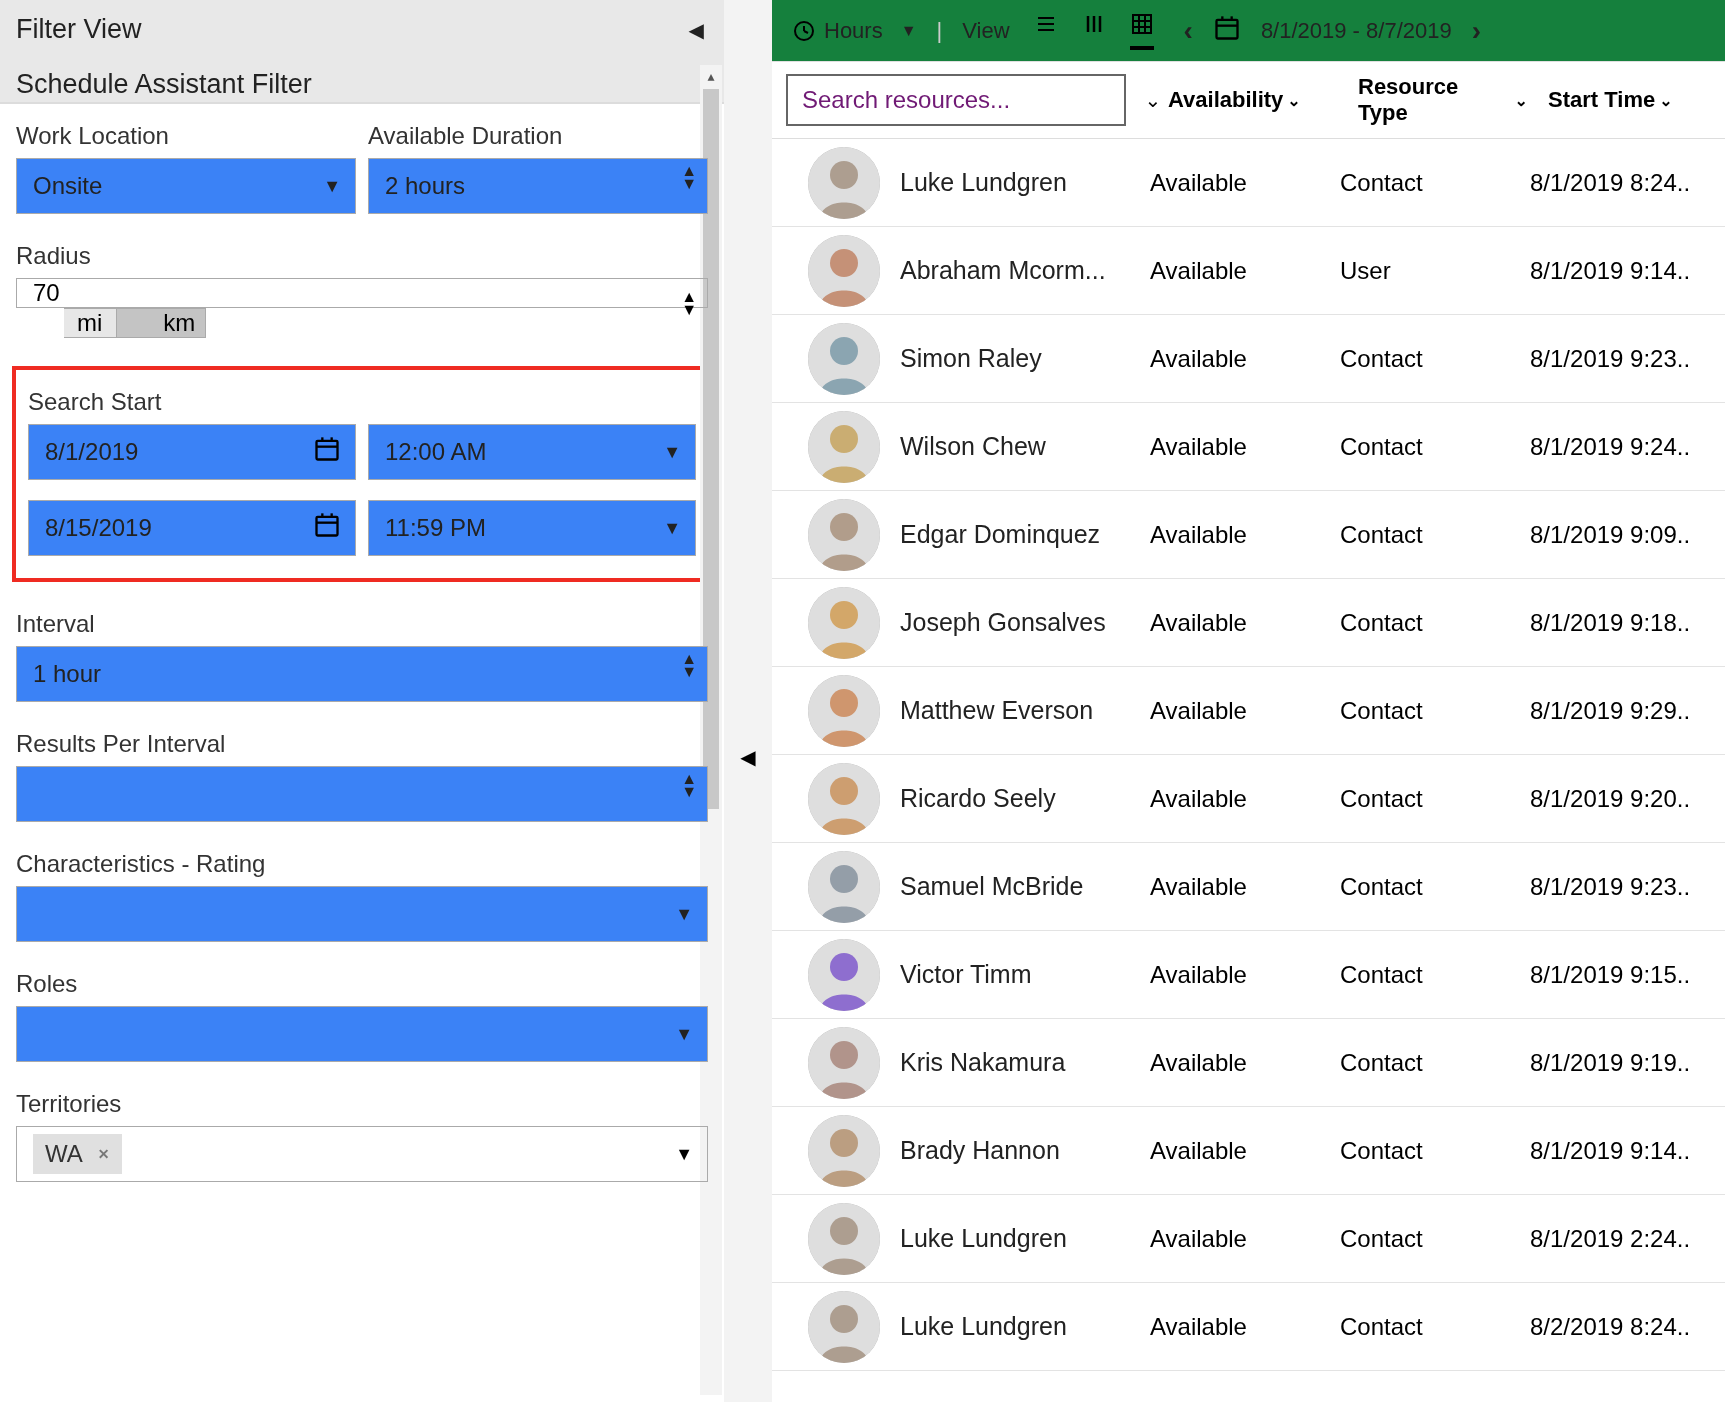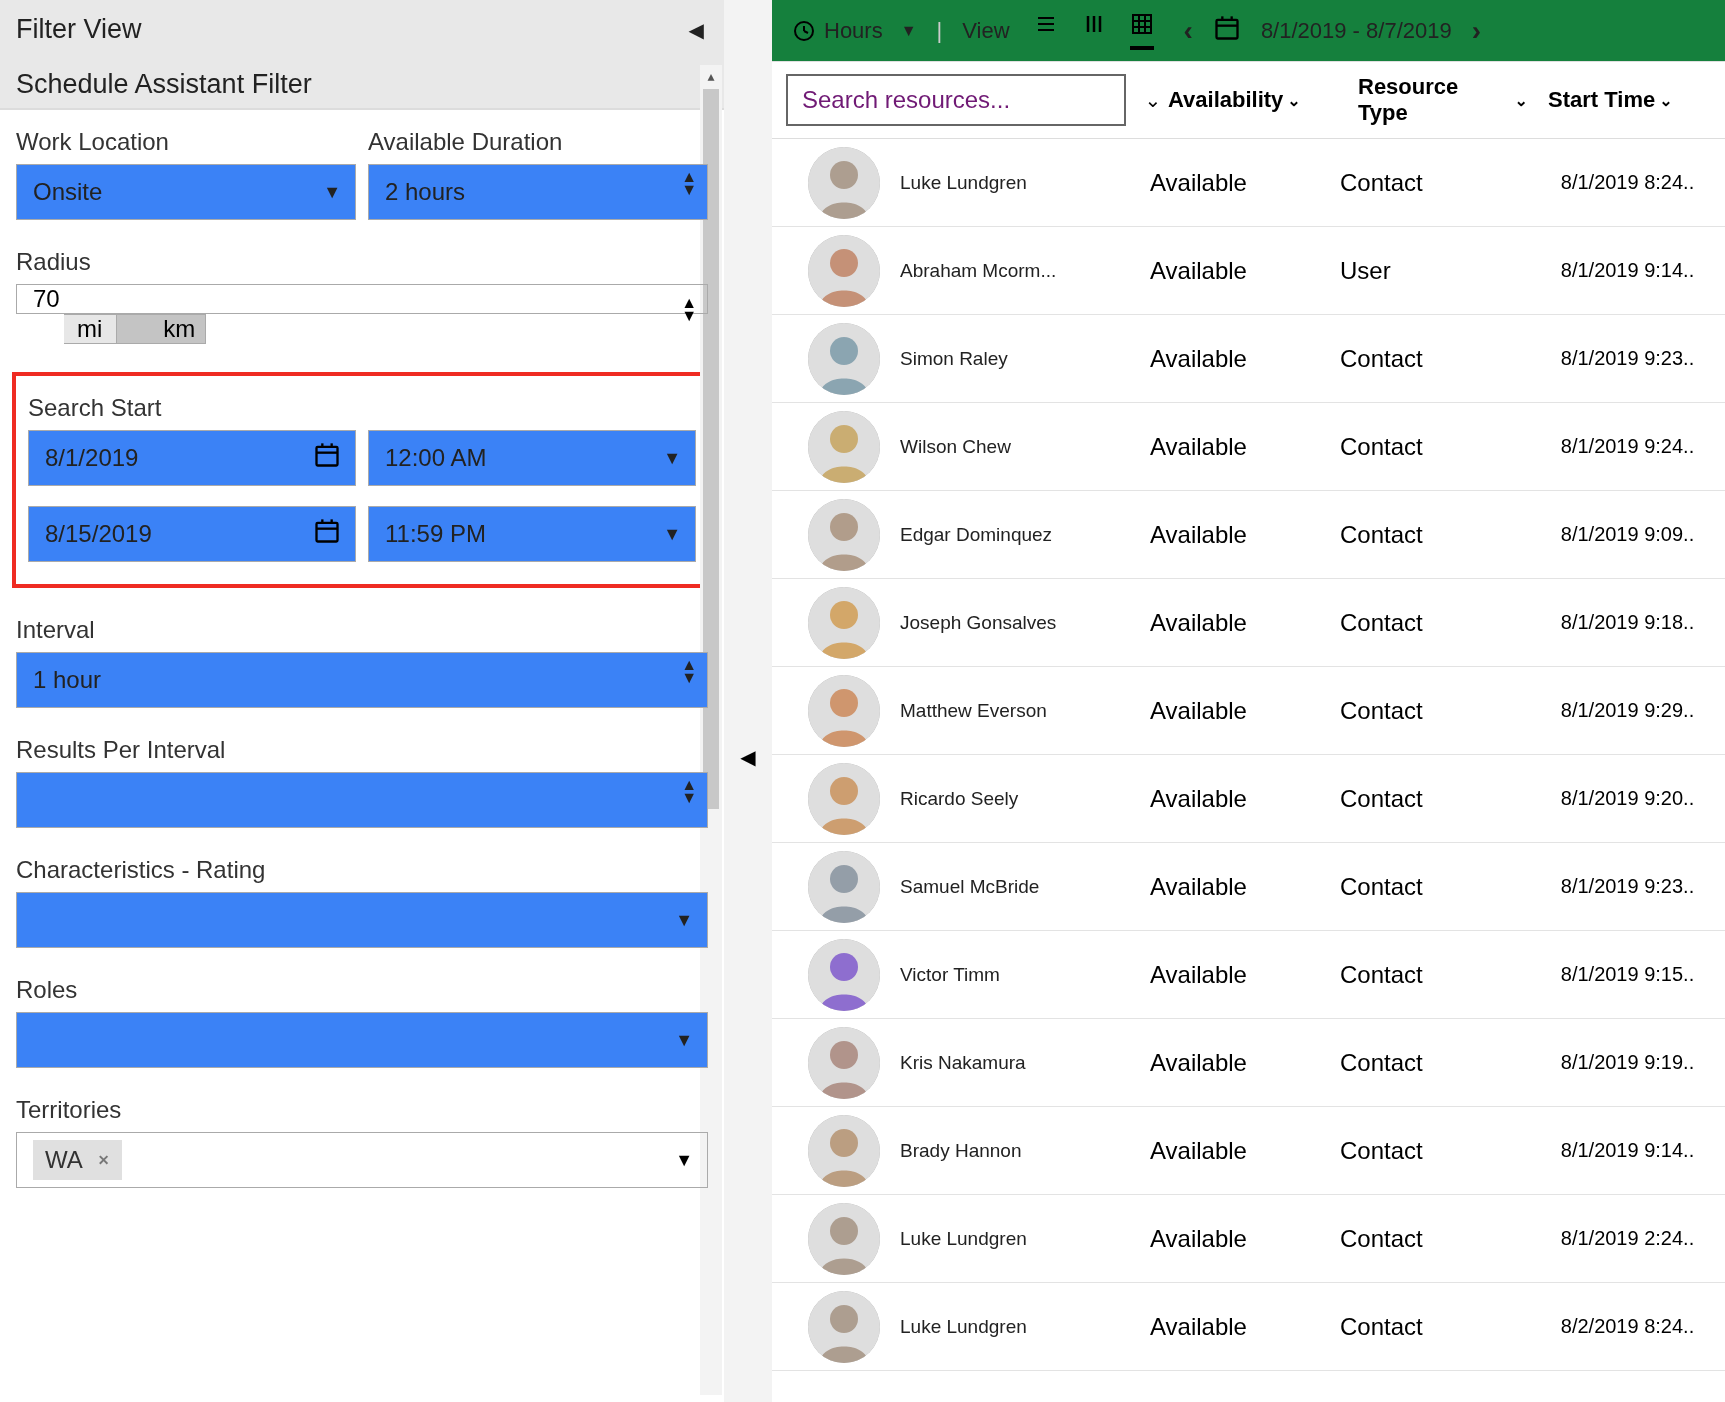--- a/index.html
+++ b/index.html
@@ -2,21 +2,21 @@
 <html><head>
 <meta charset="utf-8">
 <style>
   * { box-sizing: border-box; margin: 0; padding: 0; font-family: "Segoe UI", Arial, sans-serif; }
   body { background: #fff; width: 1725px; height: 1402px; overflow: hidden; display: flex; }
 
   
   .left-panel { width: 724px; background: #fff; position: relative; }
   .panel-header { background: #e8e8e8; padding: 14px 16px; font-size: 27px; color: #222; position: relative; font-weight: 400; }
   .panel-header .collapse-tri { position: absolute; right: 20px; top: 18px; font-size: 20px; }
-  .panel-sub  { background: #e8e8e8; padding: 10px 16px 8px; font-size: 27px; color: #222; border-bottom: 2px solid #dcdcdc; font-weight: 400;}
+  .panel-sub  { background: #e8e8e8; padding: 10px 16px 2px; font-size: 27px; color: #222; border-bottom: 2px solid #dcdcdc; font-weight: 400;}
   .form-area { padding: 18px 16px 0 16px; }
   .lbl { font-size: 24px; color: #333; margin-bottom: 8px; display: block; font-weight: 400; }
   .field-row { display: flex; gap: 12px; margin-bottom: 28px; }
   .ctrl { position: relative; border: 1.5px solid #aaa; background: #3b82f6; height: 56px; display: flex; align-items: center; padding: 0 16px; font-size: 24px; color: #222; flex: 1; }
   .caret-down { position: absolute; right: 14px; top: 50%; transform: translateY(-50%); font-size: 18px; }
   .spinner { position: absolute; right: 10px; top: 6px; line-height: 0.8; font-size: 16px; display:flex; flex-direction:column;}
   .calendar-icon { position:absolute; right:14px; top:50%; transform:translateY(-50%); }
 
   .radius-wrap { display:flex; gap:0; margin-bottom: 28px; flex-direction: column;}
   .radius-num { flex:1; border:1.5px solid #aaa; height:56px; position:relative; display:flex; align-items:center; padding:0 16px; font-size:24px; }
@@ -51,24 +51,24 @@
   .search-box { width:340px; height:52px; border:2.5px solid #666; padding:0 14px; font-size:24px; color:#701a75; display:flex; align-items:center; margin-right:12px;}
   .filter-icon-cell { width:30px; text-align:center; font-size:20px;}
   .col-head { font-weight:400; display:flex; align-items:center; gap:4px; padding-right:20px;}
   .col-head.bold { font-weight:700;}
   .chev { font-size:16px; }
 
   .rows { }
   .res-row { display:flex; align-items:center; border-bottom:1px solid #e3e3e3; height:88px;}
   .avatar { width:72px; height:72px; border-radius:50%; margin:0 20px 0 36px; background:#bbb; display:flex; align-items:center; justify-content:center; color:#fff; font-size:24px; overflow:hidden; flex-shrink:0;}
   .avatar svg { width:100%; height:100%; }
-  .name-col { width:250px; font-size:19px; color:#222; padding-right:10px; white-space:nowrap; overflow:hidden; text-overflow:ellipsis;}
+  .name-col { width:250px; font-size:25px; color:#222; padding-right:10px; white-space:nowrap; overflow:hidden; text-overflow:ellipsis;}
   .avail-col { width:190px; font-size:24px; }
   .type-col { width:190px; font-size:24px;}
-  .time-col { flex:1; font-size:20px; white-space:nowrap; overflow:hidden; text-overflow:ellipsis;text-align:center;}
+  .time-col { flex:1; font-size:24px; white-space:nowrap; overflow:hidden; text-overflow:ellipsis;}
 
   svg.ic { width:24px; height:24px; }
   svg.cal { width:28px; height:28px; }
 </style>
 </head>
 <body>
 
 <div class="left-panel">
   <div class="panel-header">
     <span>Filter View</span>

